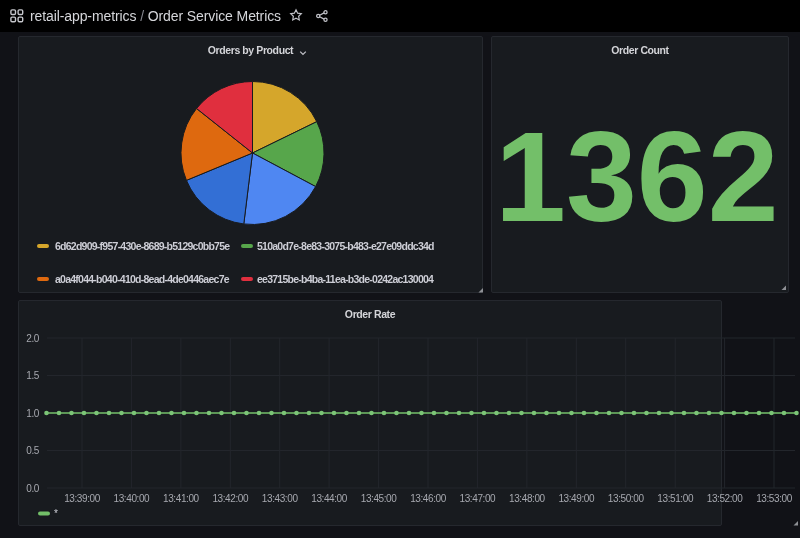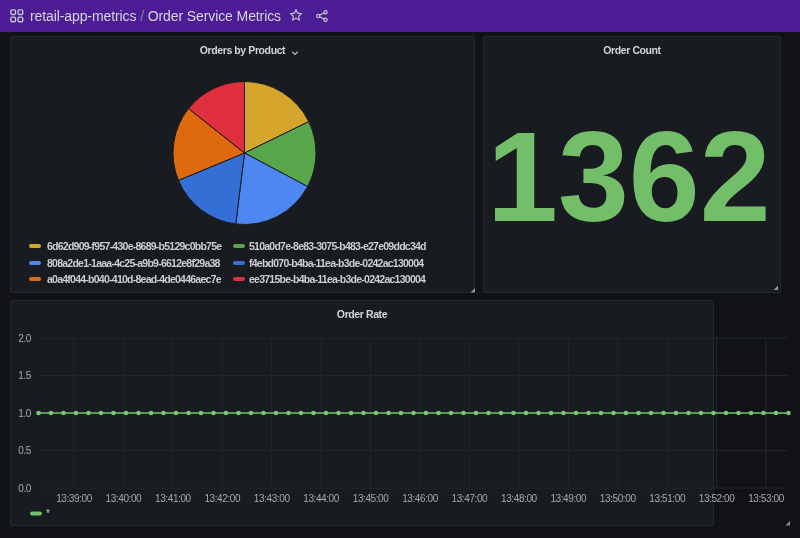--- a/index.html
+++ b/index.html
@@ -1,21 +1,21 @@
 <!DOCTYPE html>
 <html><head>
 <meta charset="utf-8">
 <style>
   * { margin:0; padding:0; box-sizing:border-box; }
   html,body { width:800px; height:538px; background:#111217; overflow:hidden;
     font-family:"Liberation Sans", sans-serif; }
-  .topbar { position:absolute; left:0; top:0; width:800px; height:32px; background:#4c1d95; }
+  .topbar { position:absolute; left:0; top:0; width:800px; height:32px; background:#000000; }
   .crumb { position:absolute; left:30px; top:8px; font-size:14px; letter-spacing:-0.1px; color:#D5D6DA; white-space:pre; }
   .crumb .sep { color:#84868E; }
-  .panel { position:absolute; background:#181B1F; border:1px solid #25282E; border-radius:2px; }
+  .panel { position:absolute; background:#181B1F; border:1px solid #25282E; border-radius:2px;margin-left:8px; }
   .ptitle { position:absolute; width:100%; text-align:center; top:7px; font-size:10.5px; font-weight:bold;
      letter-spacing:-0.4px; color:#D4D5D9; }
   .lrow { position:absolute; height:12px; width:100%;font-weight:bold; }
   .sw { position:absolute; top:3px; width:12px; height:4px; border-radius:2px; }
   .ltx { position:absolute; top:-1px; font-size:10.5px; letter-spacing:-0.75px; color:#CDCED6; }
   .ax { font-size:10px; letter-spacing:-0.4px; fill:#A6A8AF; font-family:"Liberation Sans", sans-serif; }
   .bignum { position:absolute; left:3px; top:77px; width:100%; text-align:left; font-size:127.5px;
      letter-spacing:0; line-height:1; color:#73BF69; font-weight:bold; }
 </style>
 </head>
@@ -55,26 +55,20 @@
     <path d="M233.5 116.0 L224.79 186.97 A71.5 71.5 0 0 1 167.44 143.36 Z" fill="#336FD5" stroke="#181B1F" stroke-width="1"></path>
     <path d="M233.5 116.0 L167.44 143.36 A71.5 71.5 0 0 1 177.54 71.49 Z" fill="#DE690F" stroke="#181B1F" stroke-width="1"></path>
     <path d="M233.5 116.0 L177.54 71.49 A71.5 71.5 0 0 1 233.50 44.50 Z" fill="#E02F3E" stroke="#181B1F" stroke-width="1"></path>
     <polygon points="464,251 464,255.5 459.5,255.5" fill="#8E9095"></polygon>
   </svg>
   <div class="lrow" style="top:203.8px">
       <span class="sw" style="left:18px;background:#D5A62B"></span>
       <span class="ltx" style="left:36px">6d62d909-f957-430e-8689-b5129c0bb75e</span>
       <span class="sw" style="left:221.5px;background:#57A64B"></span>
       <span class="ltx" style="left:238px">510a0d7e-8e83-3075-b483-e27e09ddc34d</span>
-    </div>
-    <div class="lrow" style="top:220.6px">
-      <span class="sw" style="left:18px;background:#4F87F2"></span>
-      <span class="ltx" style="left:36px">808a2de1-1aaa-4c25-a9b9-6612e8f29a38</span>
-      <span class="sw" style="left:221.5px;background:#336FD5"></span>
-      <span class="ltx" style="left:238px">f4ebd070-b4ba-11ea-b3de-0242ac130004</span>
     </div>
     <div class="lrow" style="top:237.4px">
       <span class="sw" style="left:18px;background:#DE690F"></span>
       <span class="ltx" style="left:36px">a0a4f044-b040-410d-8ead-4de0446aec7e</span>
       <span class="sw" style="left:221.5px;background:#E02F3E"></span>
       <span class="ltx" style="left:238px">ee3715be-b4ba-11ea-b3de-0242ac130004</span>
     </div>
 </div>
 
 <div class="panel" id="p2" style="left:483px;top:36px;width:298px;height:257px">

